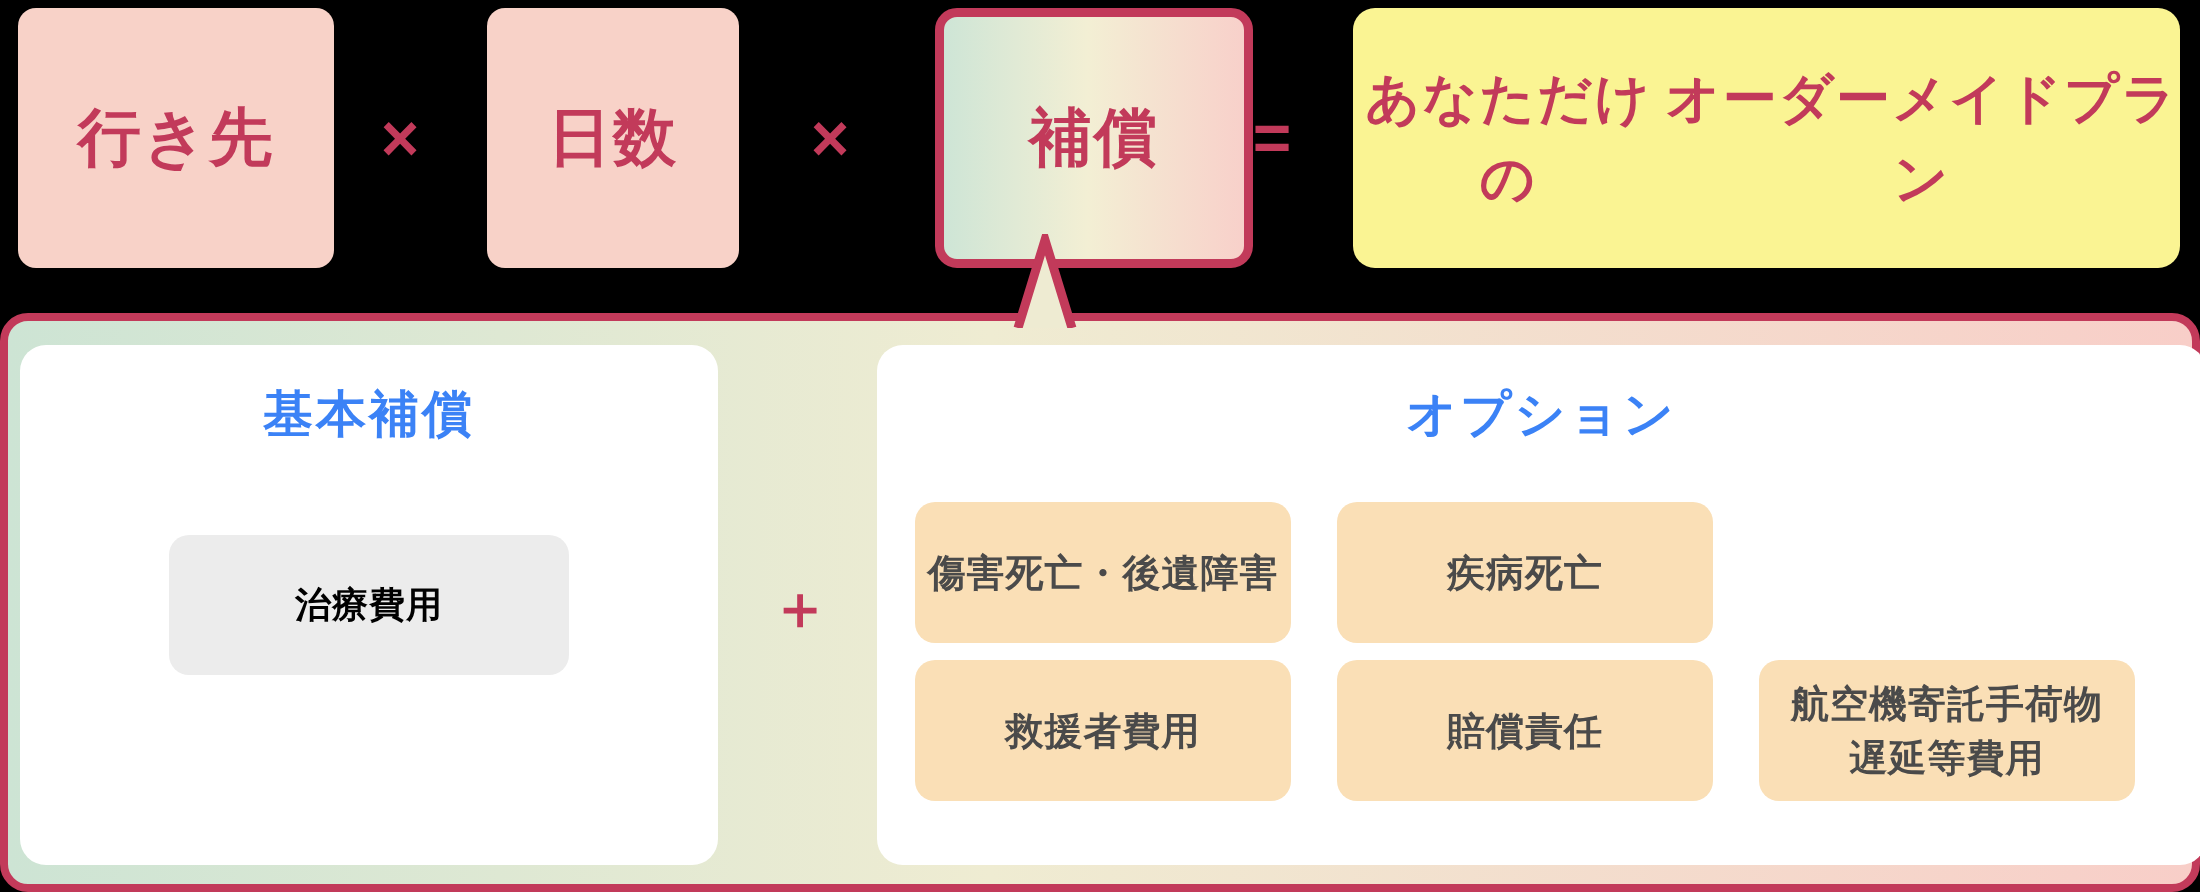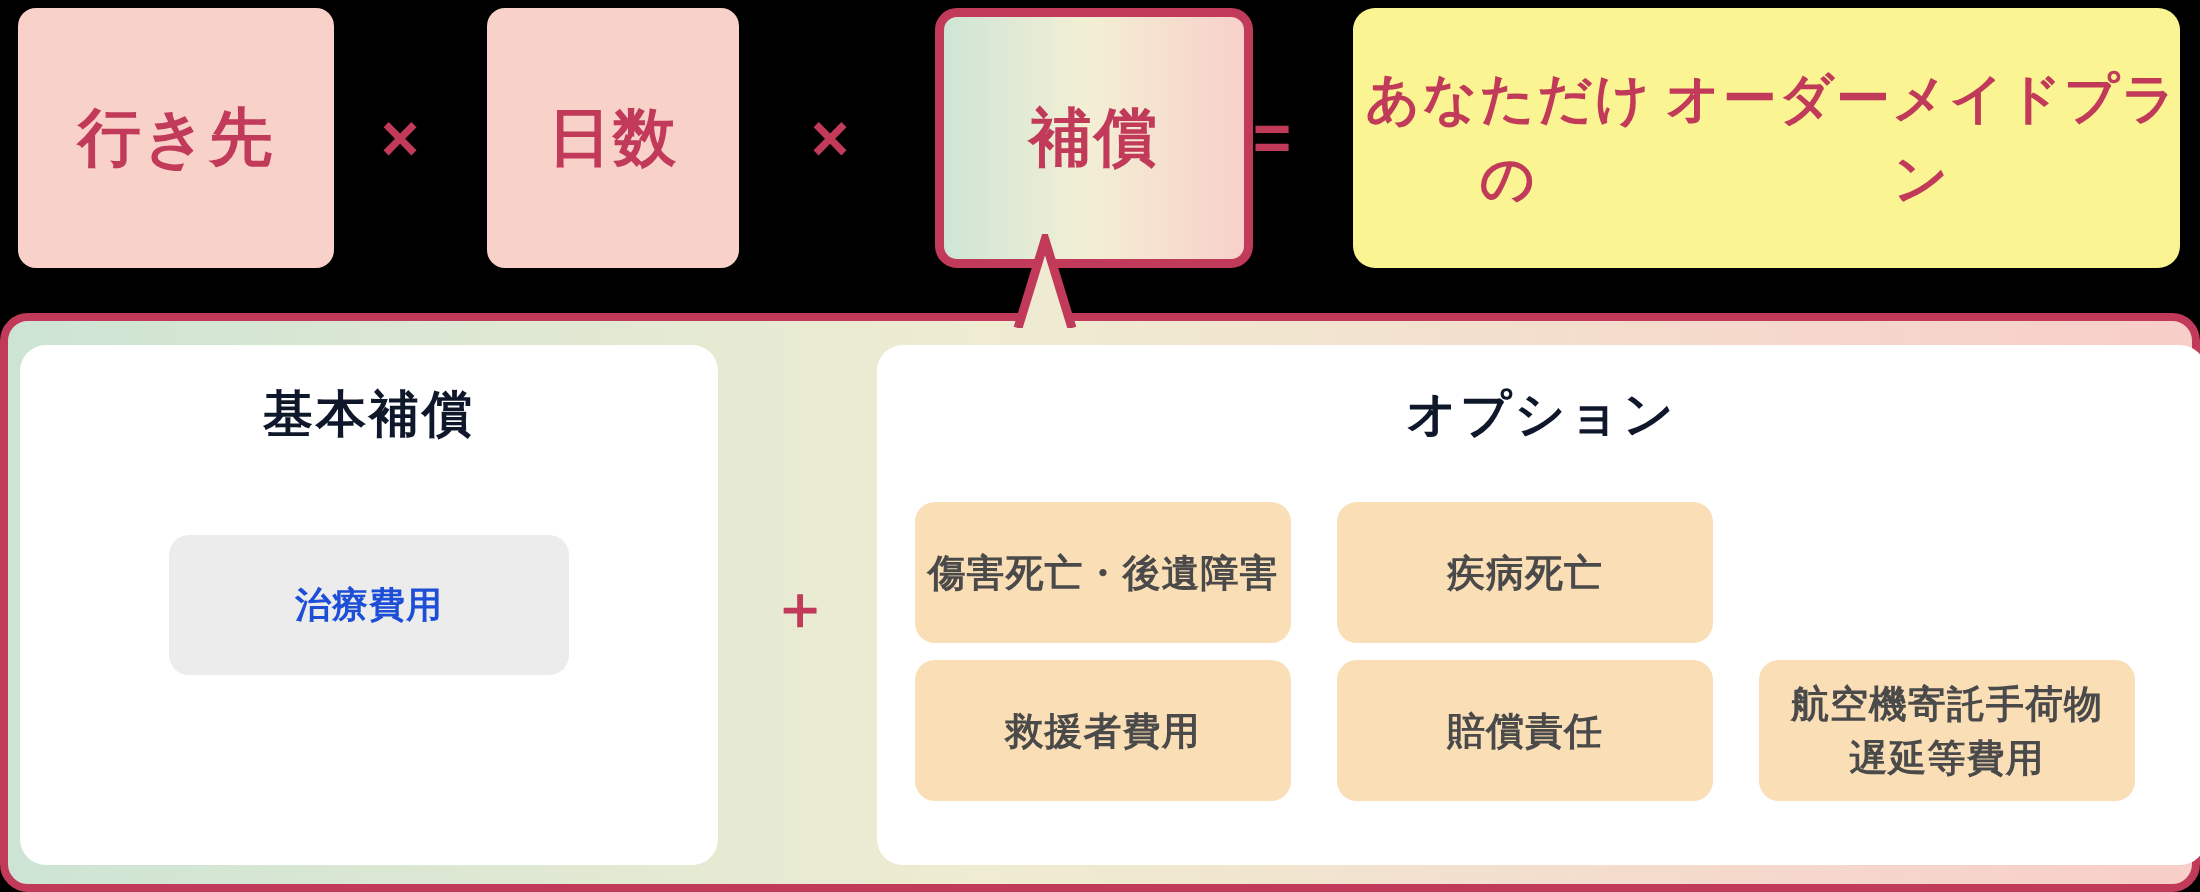--- a/index.html
+++ b/index.html
@@ -55,32 +55,32 @@
     border:8px solid #c23a5a;border-radius:28px;
     background:linear-gradient(90deg,#cde4d4 0%,#efecd2 45%,#f8cec8 100%);
   }
   .card{
     position:absolute;top:345px;height:520px;background:#fff;border-radius:26px;
   }
   .card.basic{left:20px;width:698px;}
   .card.options{left:877px;width:1303px;padding-left:26px;}
   .card-title{
     position:absolute;top:36px;left:0;width:100%;
-    text-align:center;color:#0f172a;font-size:50px;letter-spacing:3px;
+    text-align:center;color:#3b82f6;font-size:50px;letter-spacing:3px;
   }
   .plus{
     position:absolute;left:743px;top:556px;width:114px;height:104px;
     display:flex;align-items:center;justify-content:center;
     color:#c23a5a;font-size:60px;z-index:2;
   }
   .item-gray{
     position:absolute;left:149px;top:190px;width:400px;height:140px;
     background:#ececec;border-radius:20px;
     display:flex;align-items:center;justify-content:center;
-    color:#1d4ed8;font-size:36px;letter-spacing:1px;
+    color:#000000;font-size:36px;letter-spacing:1px;
   }
   .opt{
     position:absolute;width:376px;height:141px;
     background:#fadfb6;border-radius:20px;
     display:flex;align-items:center;justify-content:center;
     color:#4a4a4a;font-size:38px;letter-spacing:1px;
     text-align:center;line-height:54px;white-space:pre-line;
   }
   .opt.r1{top:157px;}
   .opt.r2{top:315px;}

